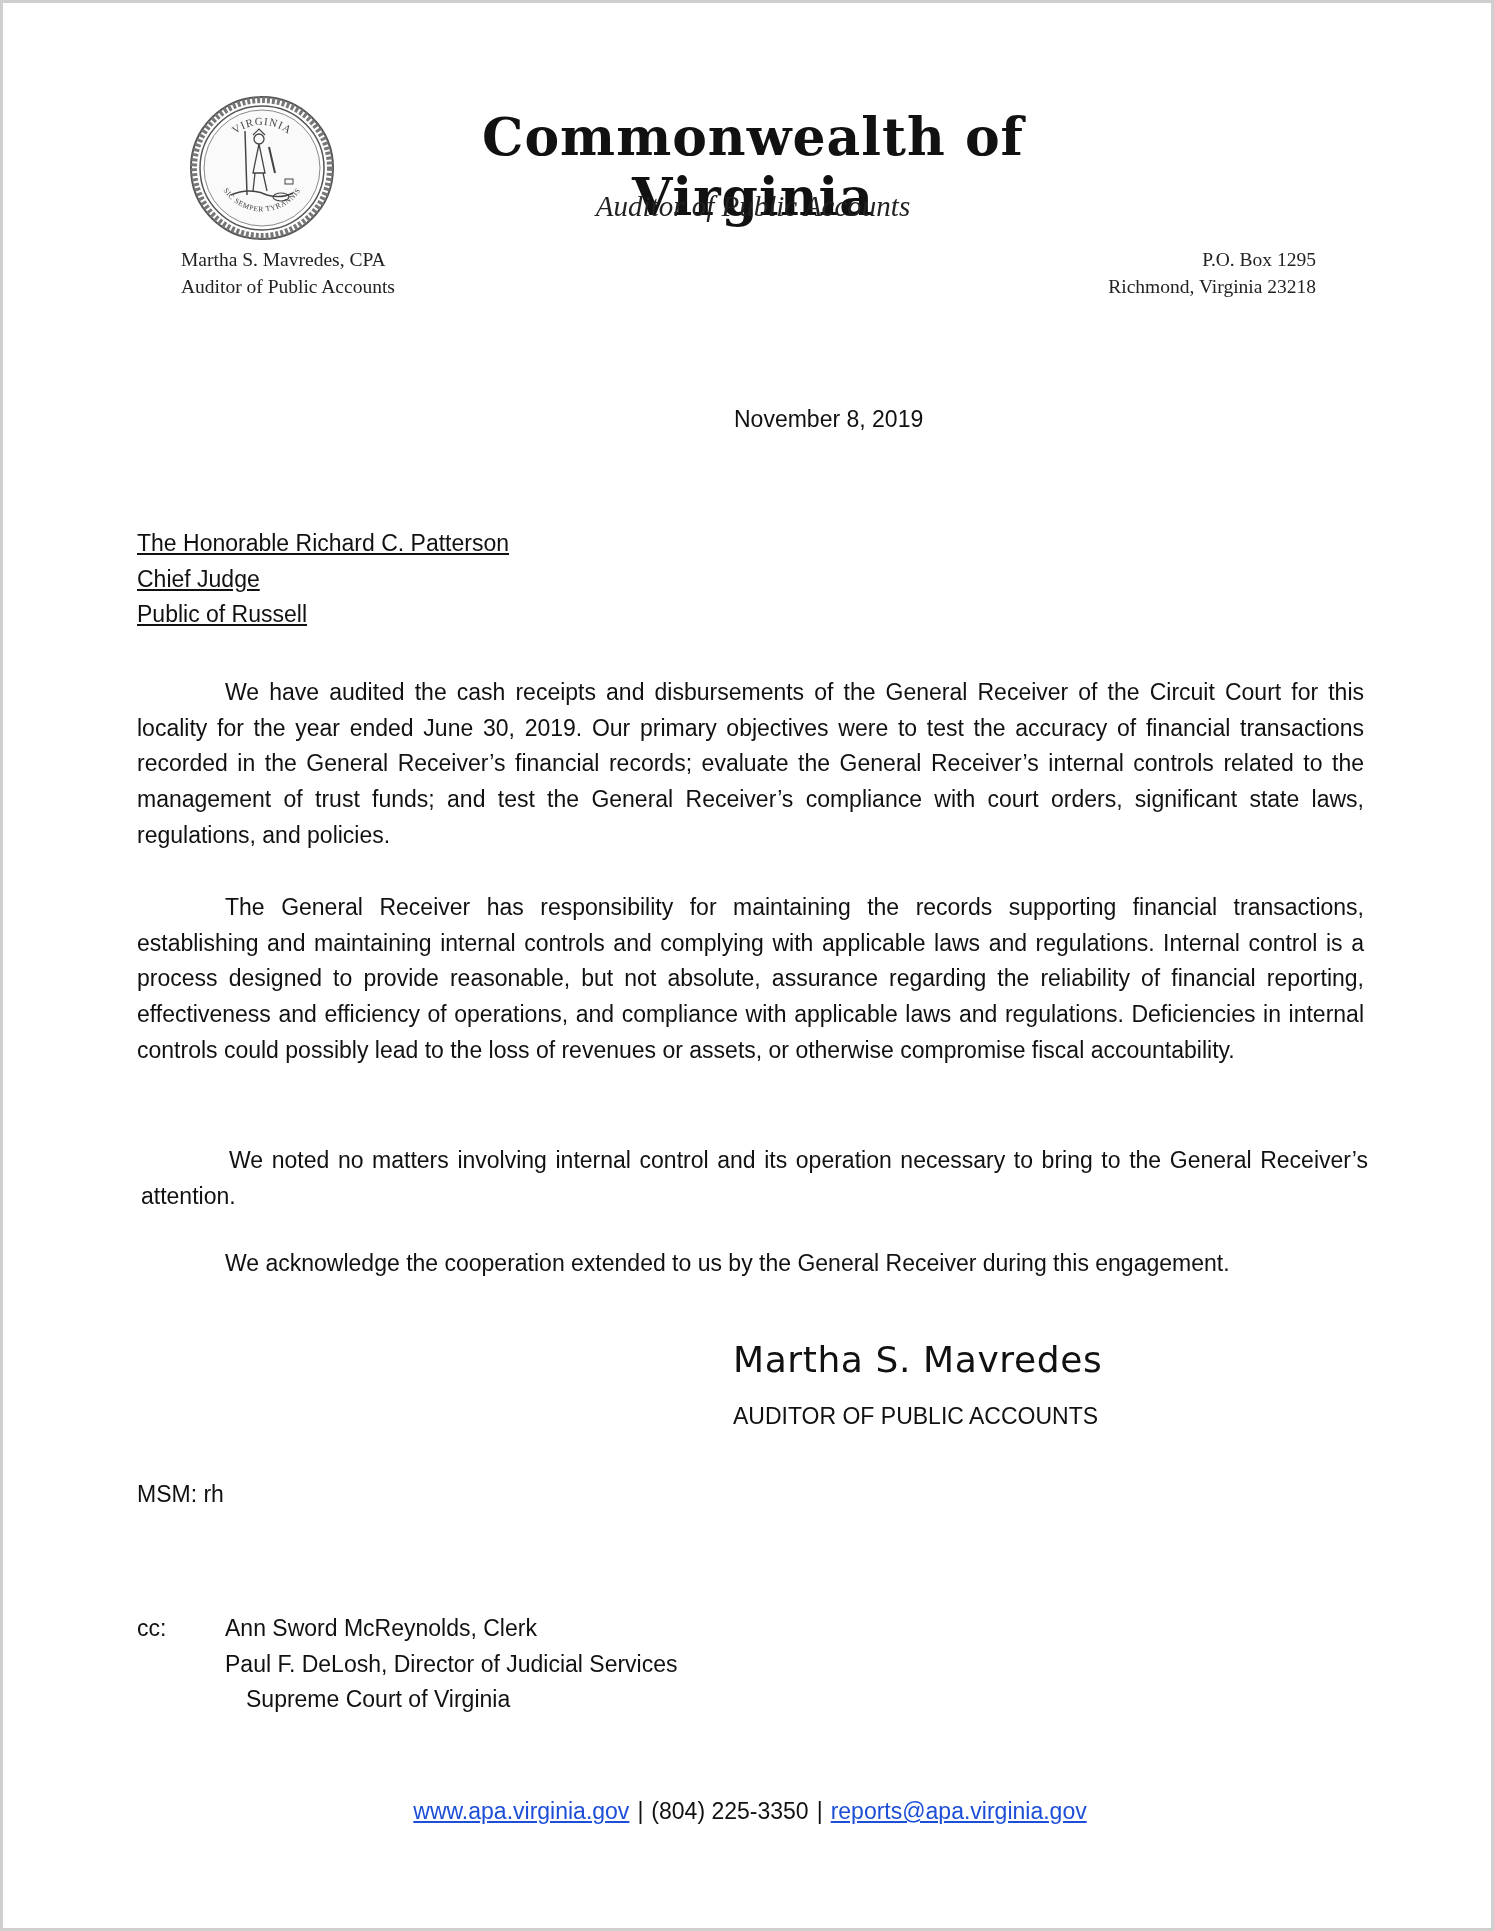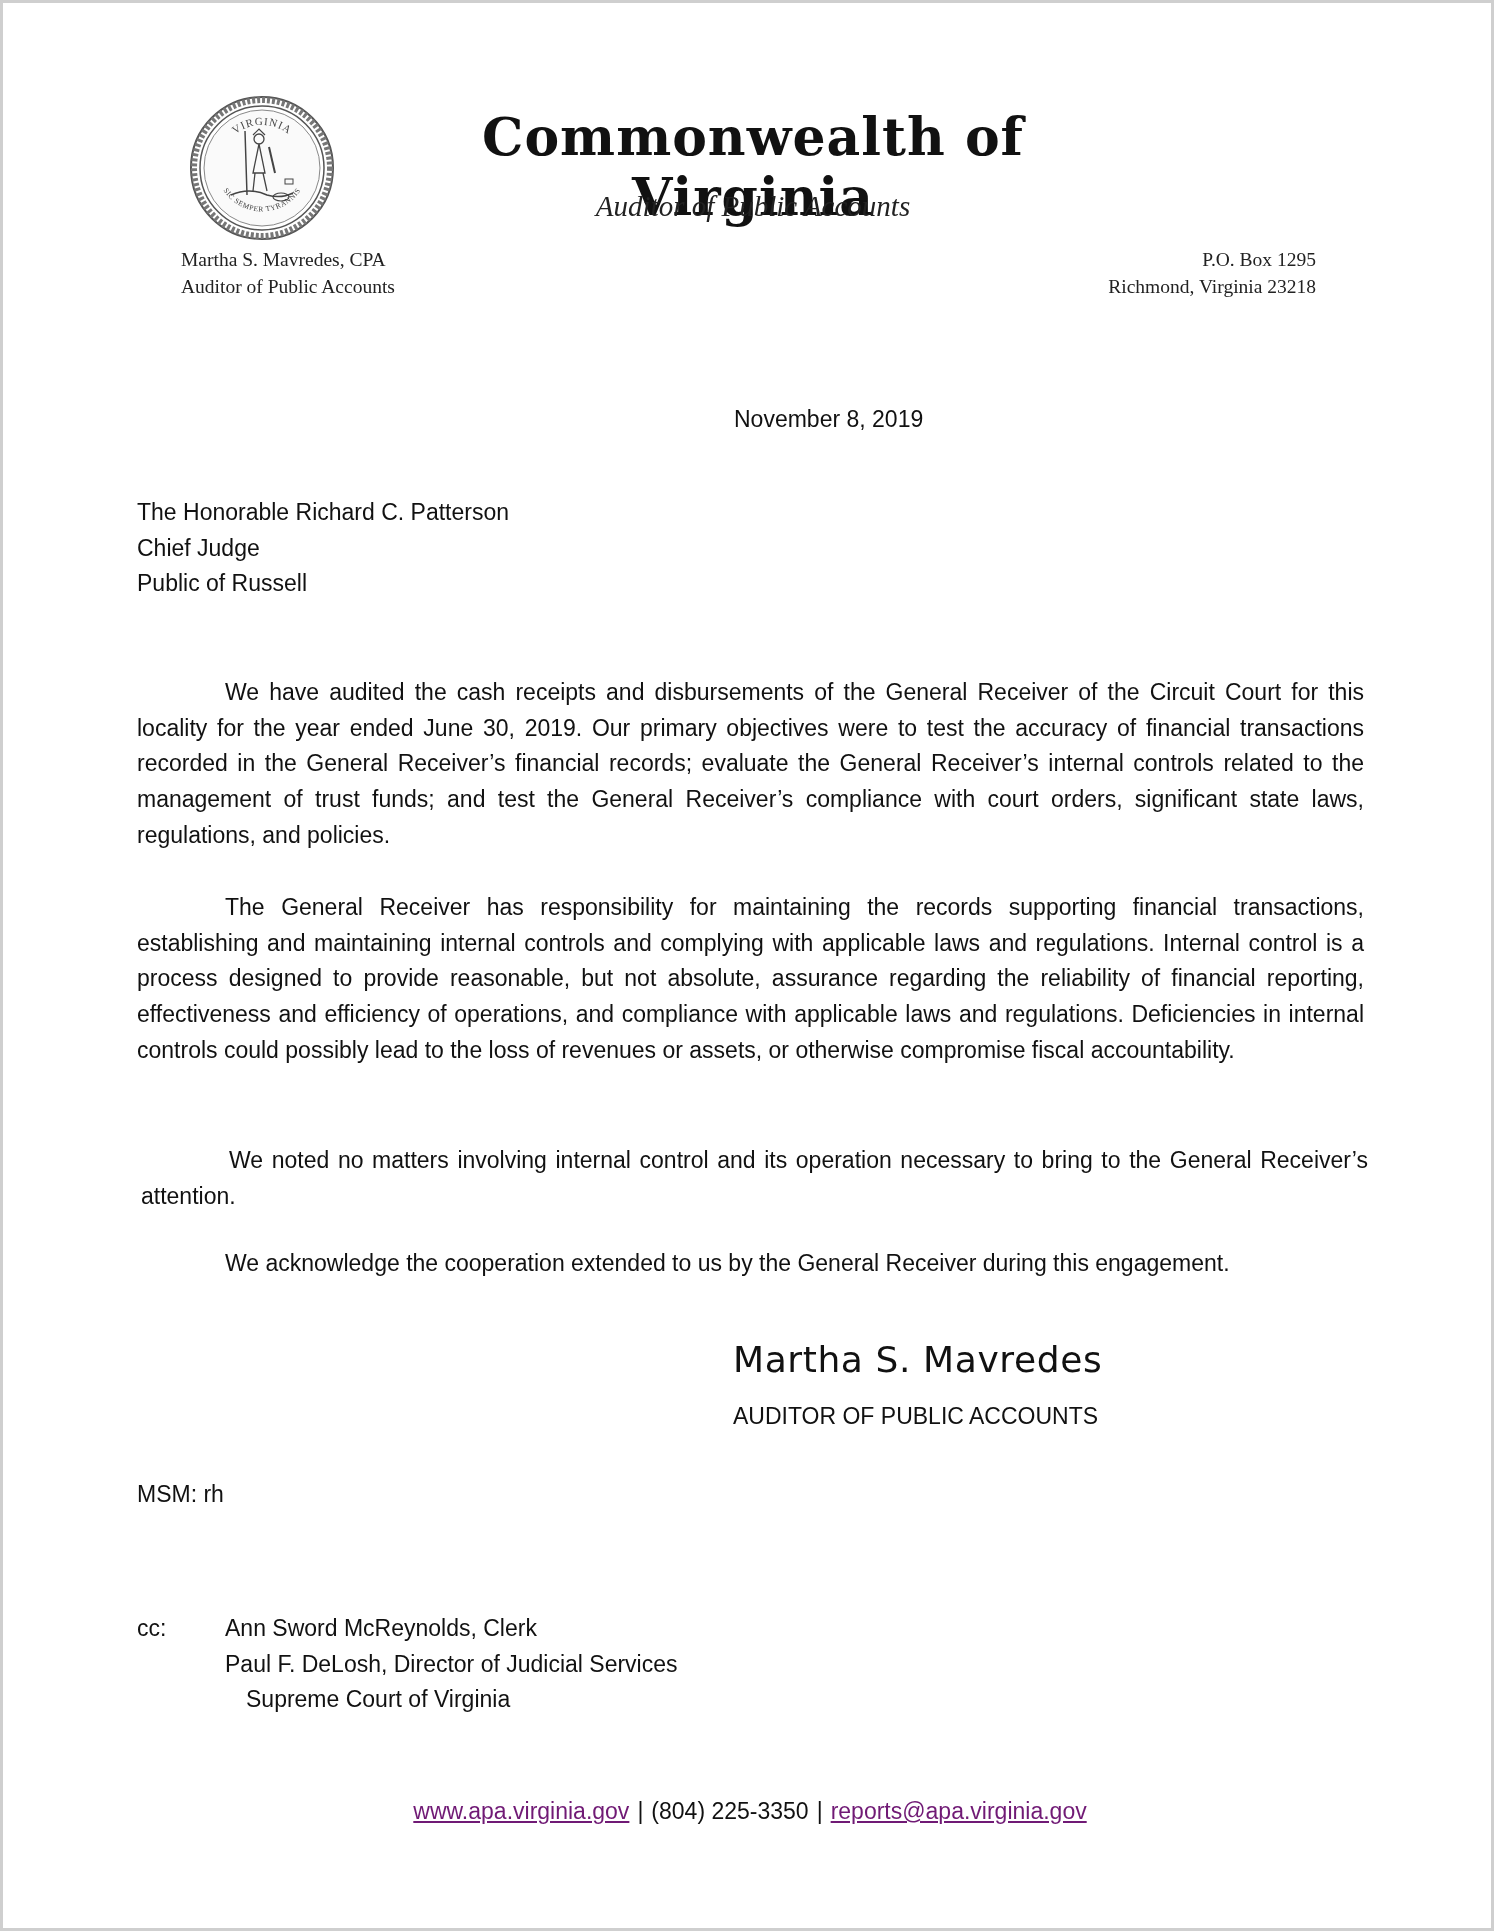--- a/index.html
+++ b/index.html
@@ -25,41 +25,41 @@
   .lh-sub {
     left: 480px; top: 186px; width: 540px; text-align: center;
     font-size: 29px; font-style: italic; line-height: 34px;
   }
   .lh-left { left: 178px; top: 243px; font-size: 19.5px; line-height: 27px; }
   .lh-right { right: 175px; top: 243px; font-size: 19.5px; line-height: 27px; text-align: right; }
 
   
   .txt { font-size: 23px; line-height: 35.7px; margin-top: 12px; }
   .date { left: 731px; top: 387px; }
-  .addr { left: 134px; top: 480px; }
+  .addr { left: 134px; top: 511px; text-decoration: underline; }
   .para {
     left: 134px; width: 1227px; text-align: justify; text-indent: 88px;
   }
   .p1 { top: 672px; }
   .p2 { top: 887px; }
   .p3 { top: 1136px; }
   .p4 { top: 1243px; }
   .sig-name {
     left: 730px; top: 1337px; font-family: "DejaVu Sans", "Liberation Sans", sans-serif;
     font-size: 36px; letter-spacing: 0.6px; line-height: 40px; color: #111;
   }
   .sig-title { left: 730px; top: 1384px; }
   .initials { left: 134px; top: 1462px; }
   .cc-label { left: 134px; top: 1596px; }
   .cc-list { left: 222px; top: 1596px; }
   .cc-list .indent { padding-left: 21px; }
 
   
   .footer { left: 0; width: 1494px; top: 1779px; text-align: center; }
-  .footer a { color: #701a75; text-decoration: underline; }
+  .footer a { color: #1d4ed8; text-decoration: underline; }
   .footer .sep { margin: 0 8px; color: #111; }
 </style>
 </head>
 <body>
 
 <div class="page">
 
   <div class="abs seal">
     <svg width="146" height="146" viewBox="0 0 146 146">
       <defs>

